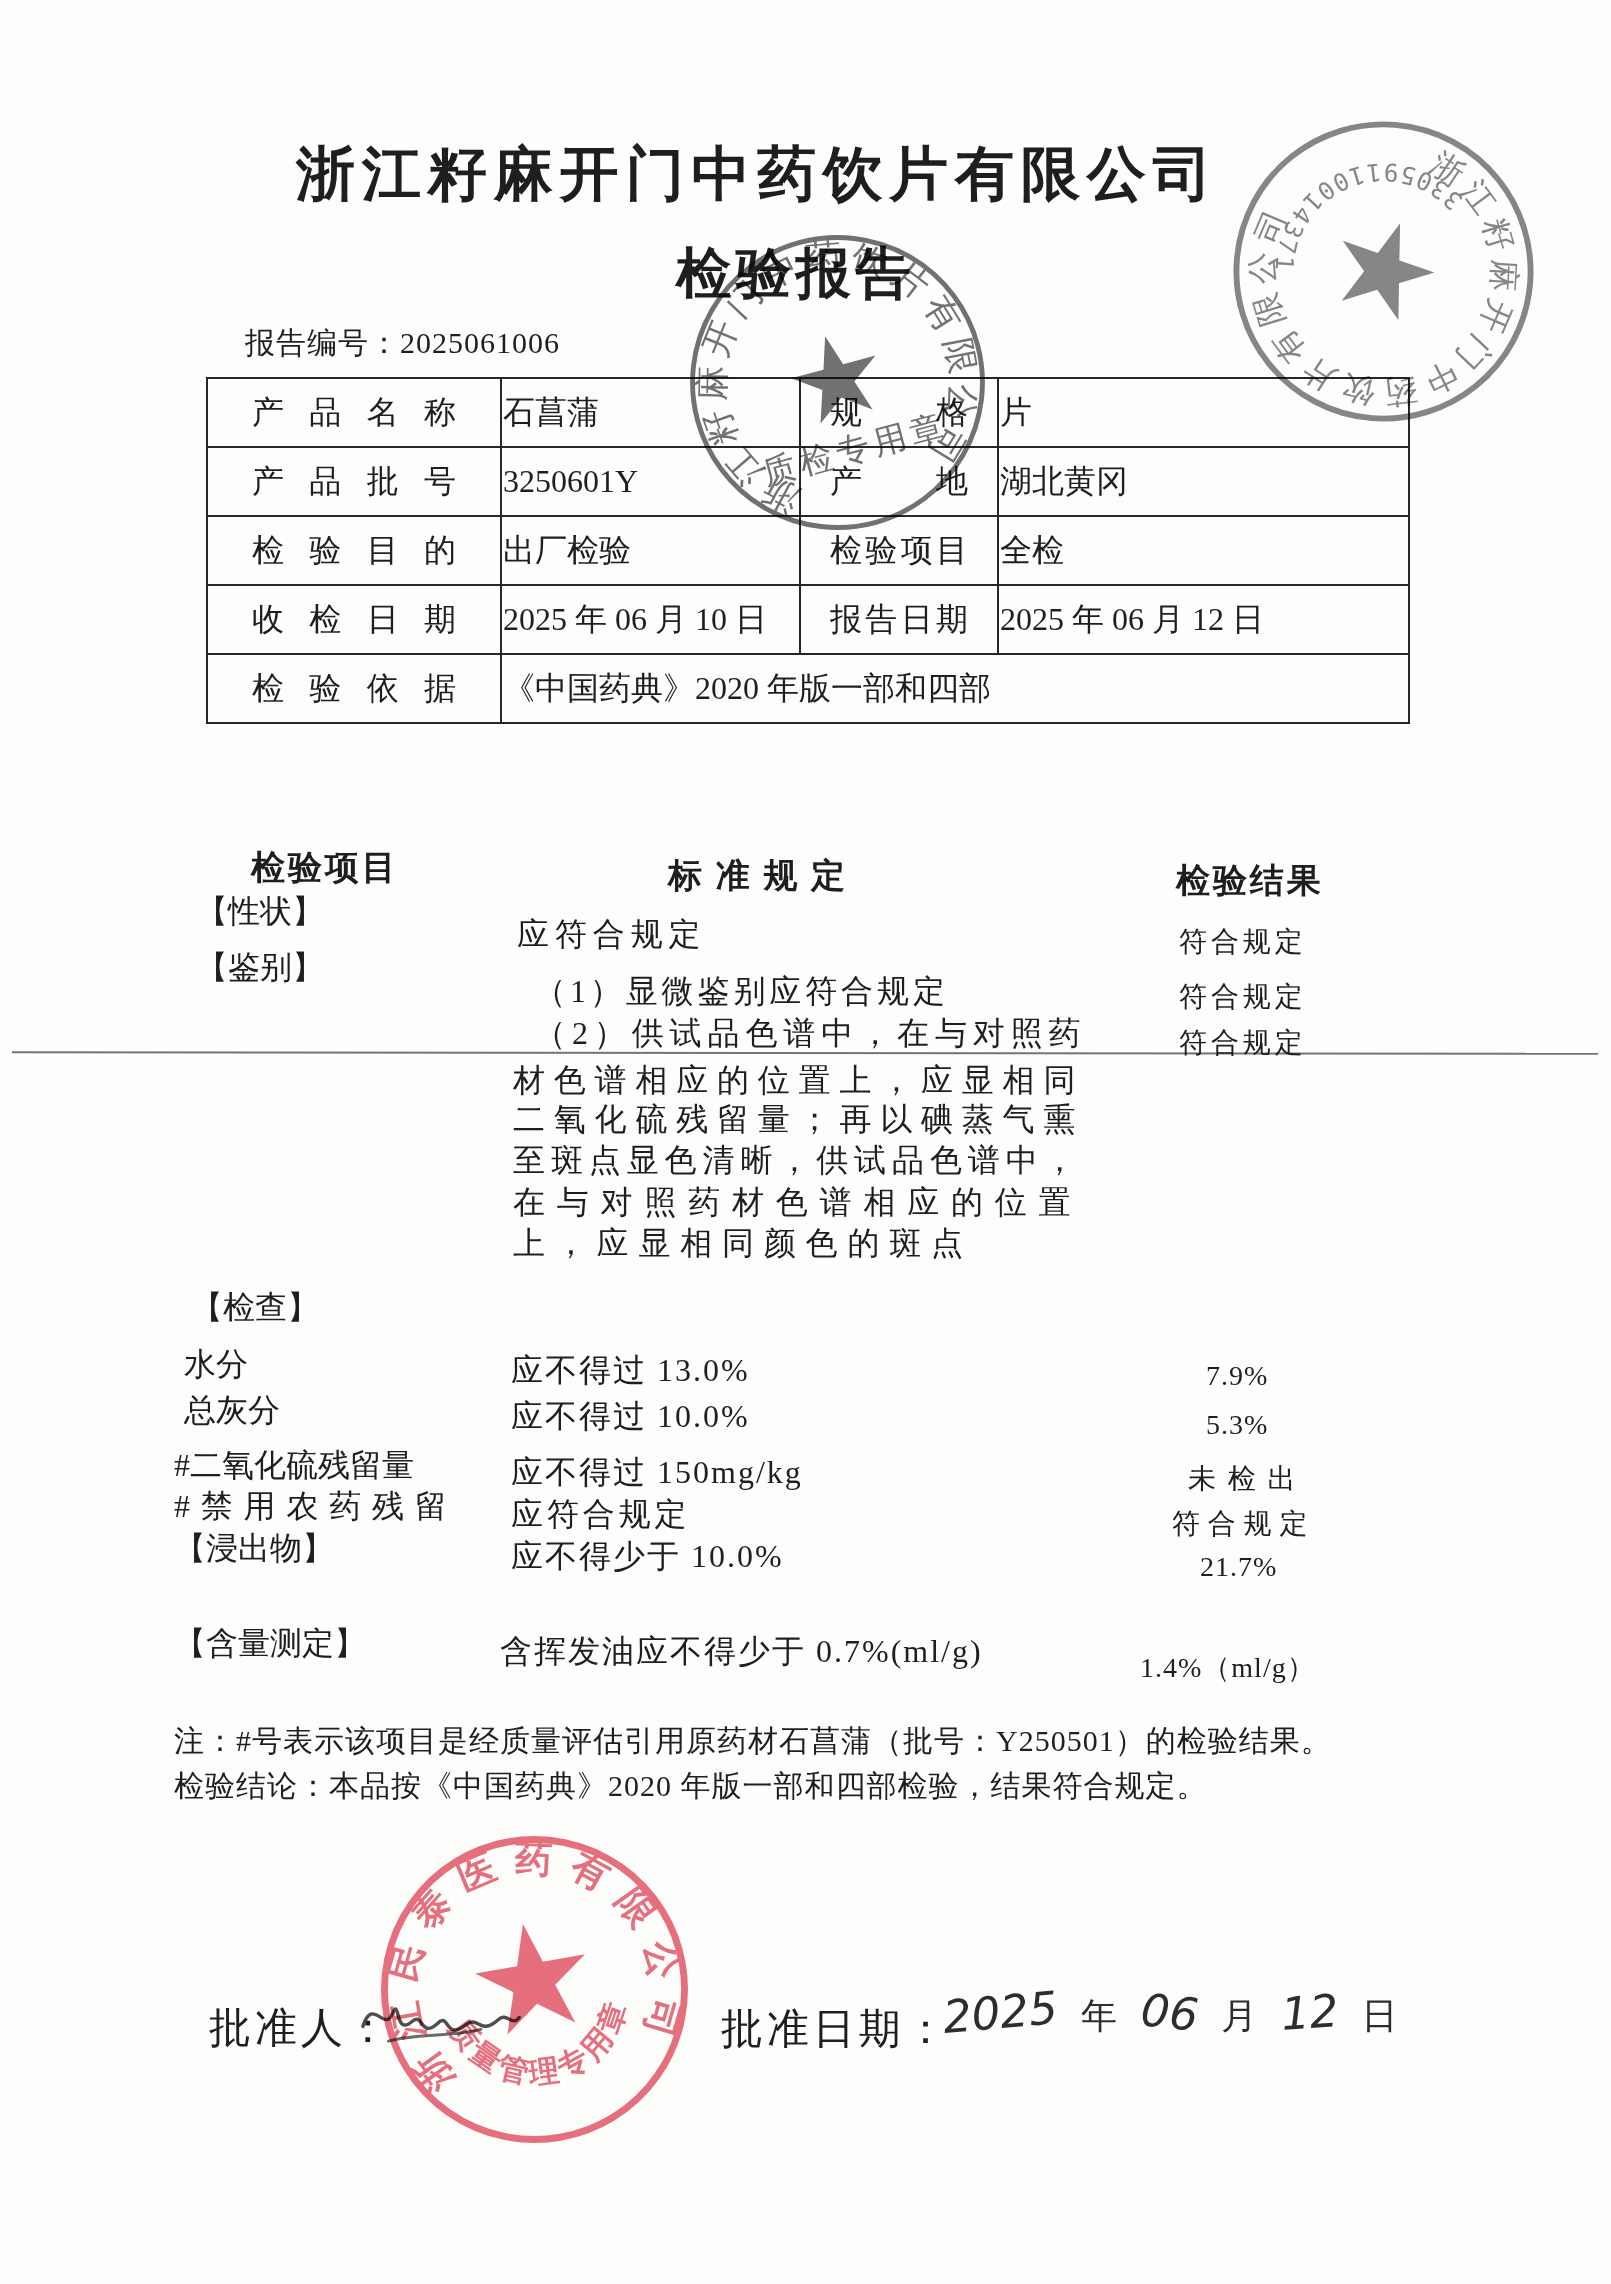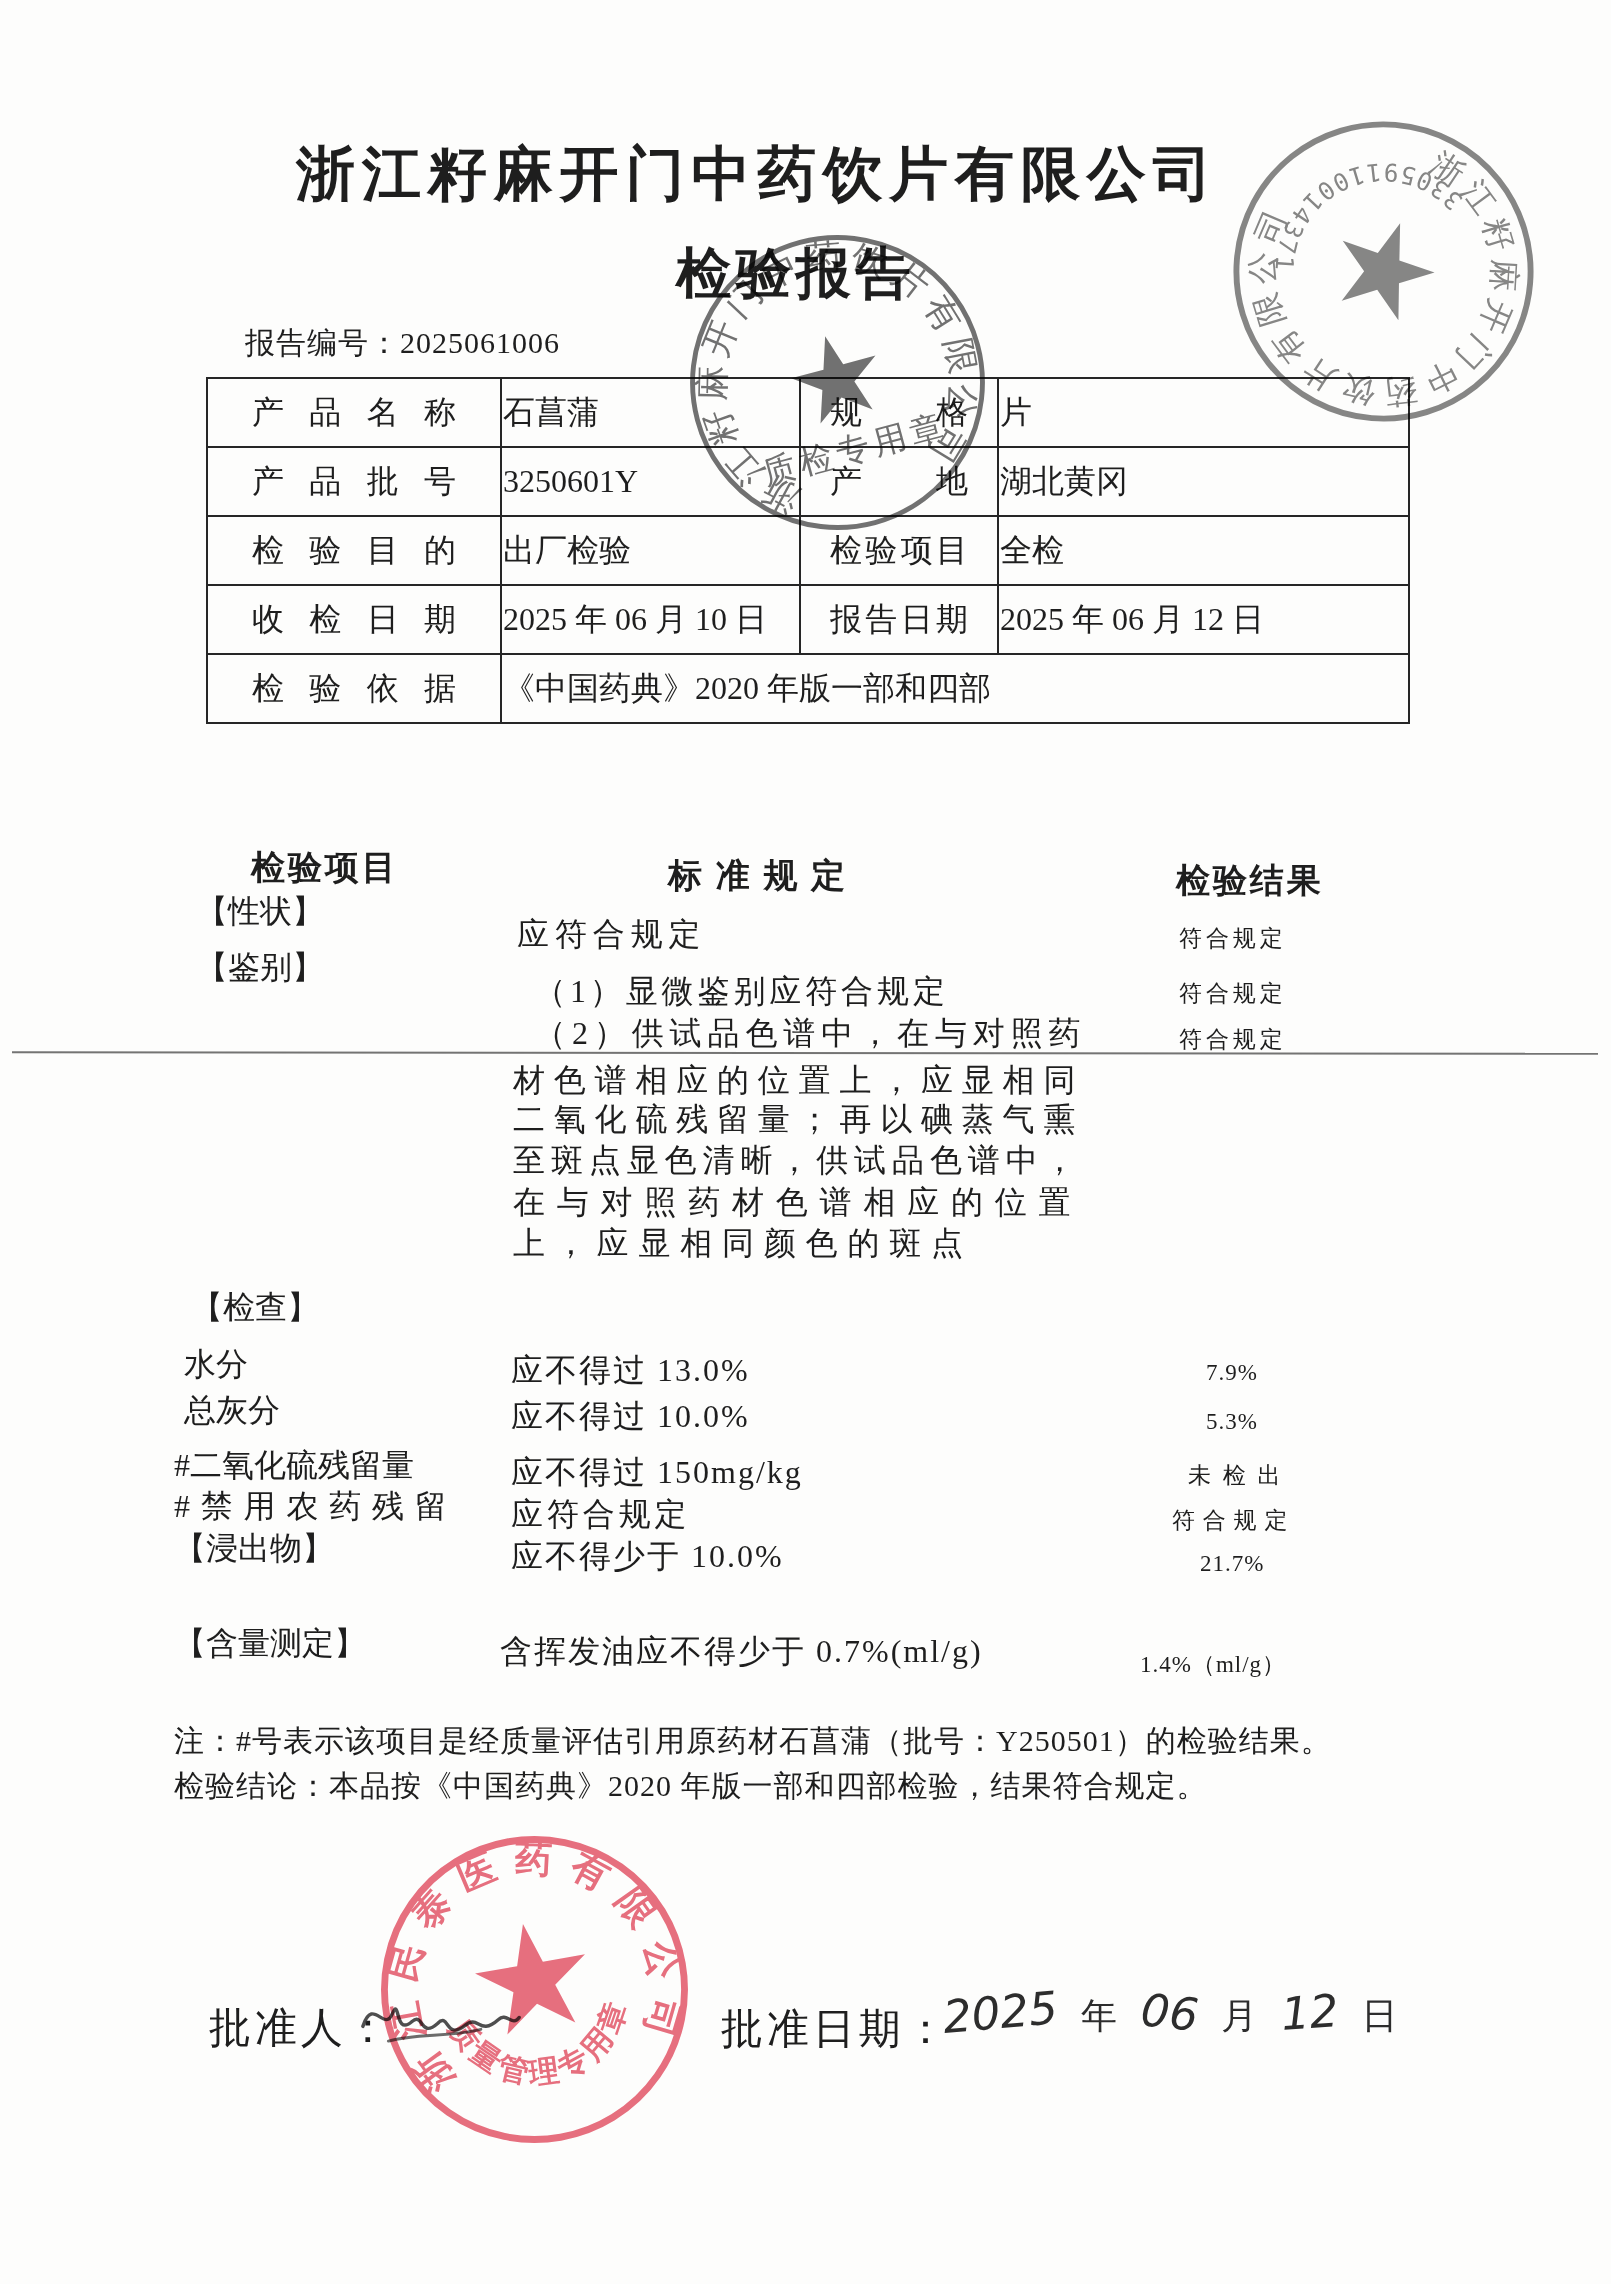--- a/index.html
+++ b/index.html
@@ -14,21 +14,21 @@
   .report-no{font-size:30px;letter-spacing:1px;}
   .info-table{border-collapse:collapse;table-layout:fixed;font-size:32px;}
   .info-table td{border:2px solid #262626;height:65px;vertical-align:middle;overflow:hidden;}
   .info-table td.lbl{text-align:justify;text-align-last:justify;padding:0 44px;border-radius:22px;}
   .info-table td.lbl2{padding:0 29px;}
   .info-table td.val{}
   .hdr{font-size:34px;font-weight:700;}
   .itm{font-size:32px;}
   .std{font-size:32px;letter-spacing:5.9px;}
   .par{font-size:32px;letter-spacing:8.8px;}
-  .res{font-size:23px;letter-spacing:3.9px;}
+  .res{font-size:28px;letter-spacing:3.9px;}
   .note{font-size:30px;letter-spacing:1px;}
   .fold-line{position:absolute;left:11.8px;top:1052px;width:1586px;height:2px;
     background:#454545;opacity:.75;transform:rotate(.05deg);}
   .stamp{position:absolute;mix-blend-mode:multiply;}
   .hw-date{position:absolute;display:flex;align-items:baseline;gap:23.5px;
     font-family:"DejaVu Sans",sans-serif;color:#2d2d2d;}
   .hw-date .num{font-style:italic;font-size:45px;}
   .hw-date .cjk{font-size:36px;}
   .r1{transform:rotate(-5deg);}
   .r2{transform:rotate(6deg);}

